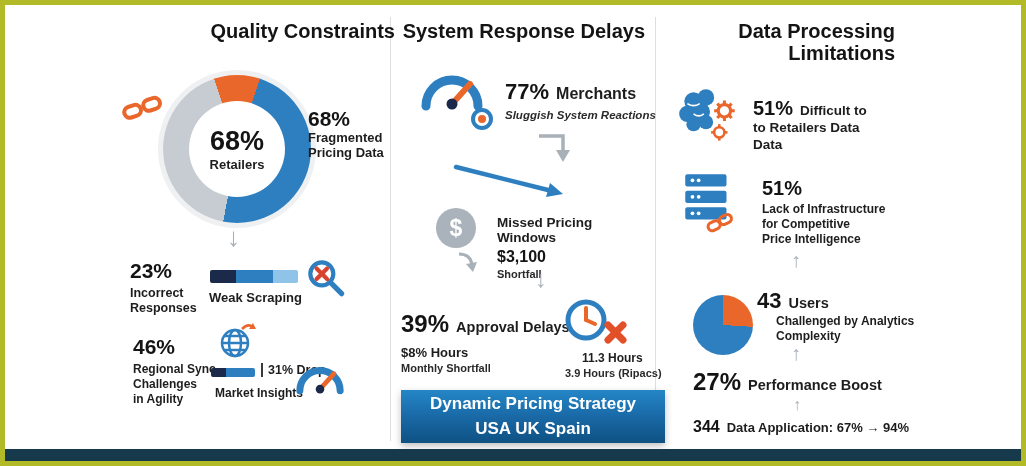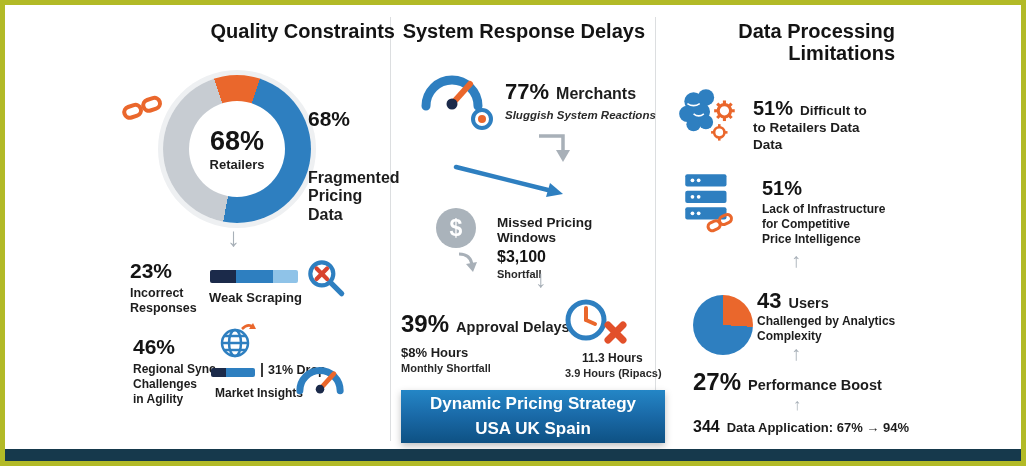--- a/index.html
+++ b/index.html
@@ -65,21 +65,21 @@
 
   <div class="abs donut" style="left:158px; top:70px; width:148px; height:148px;">
     <div class="donut-hole">
       <div class="big" style="font-size:27px;">68%</div>
       <div class="lbl" style="font-size:13px;">Retailers</div>
     </div>
   </div>
 
   <div class="abs" style="left:303px; top:102px; width:92px;">
     <div class="big" style="font-size:21px;">68%</div>
-    <div class="lbl" style="font-size:16px; line-height:1.15;margin-top:38px;">
+    <div class="lbl" style="font-size:13px; line-height:1.15;">
       <div>Fragmented</div>
       <div>Pricing Data</div>
     </div>
   </div>
 
   <div class="abs arrow-glyph" style="left:222px; top:219px; font-size:26px;">↓</div>
 
   <div class="abs big" style="left:125px; top:254px; font-size:21px;">23%</div>
   <div class="abs lbl" style="left:125px; top:281px; font-size:12.5px; line-height:1.2;">
     <div>Incorrect</div>
@@ -298,21 +298,21 @@
 
   <div class="abs arrow-glyph" style="left:786px; top:245px; font-size:20px;">↑</div>
 
   <div class="abs pie" style="left:688px; top:290px;"></div>
 
   <div class="abs" style="left:752px; top:283px; width:160px;">
     <div class="row-baseline">
       <span class="big" style="font-size:22px;">43</span>
       <span class="lbl" style="font-size:14.5px;">Users</span>
     </div>
-    <div class="lbl" style="font-size:12px; line-height:1.25;">
+    <div class="lbl" style="font-size:12px; line-height:1.25;margin-left:19px;">
       <div>Challenged by Analytics</div>
       <div>Complexity</div>
     </div>
   </div>
 
   <div class="abs arrow-glyph" style="left:786px; top:338px; font-size:20px;">↑</div>
 
   <div class="abs row-baseline" style="left:688px; top:363px;">
     <span class="big" style="font-size:24px;">27%</span>
     <span class="lbl" style="font-size:14.5px;">Performance Boost</span>

